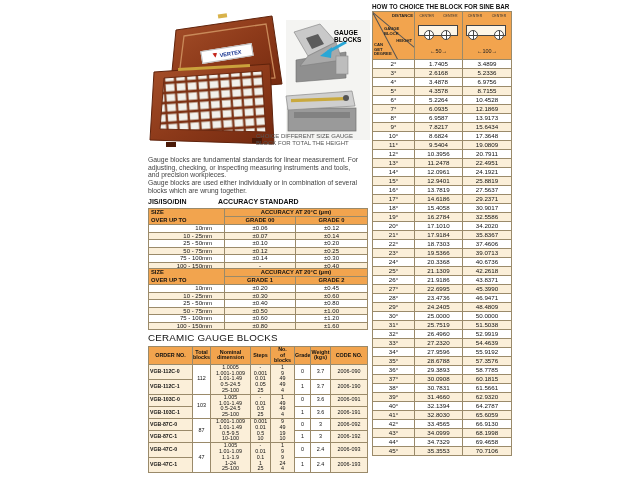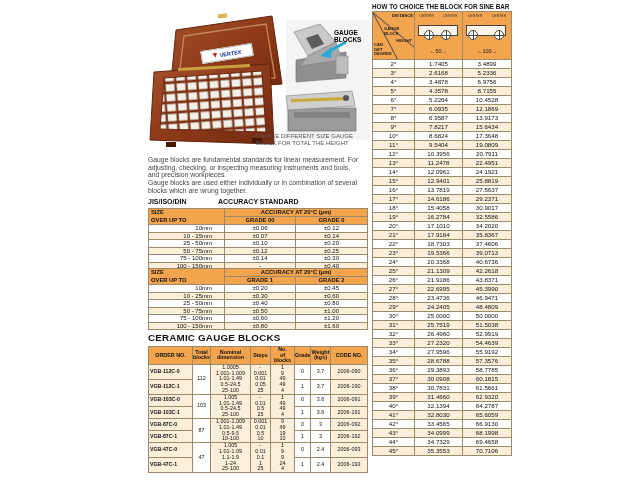--- a/index.html
+++ b/index.html
@@ -15,21 +15,21 @@
   .vertex-label{left:201px;top:47px;width:52px;height:13px;background:#fff;border:1px solid #bbb;
         transform:rotate(-9deg);font-size:5.5px;font-weight:bold;color:#14318f;
         display:flex;align-items:center;justify-content:center;gap:2px}
   .vertex-mark{display:inline-block;width:5px;height:5px;background:#c5271c;
         clip-path:polygon(0 0,100% 0,50% 100%)}
 
   
   .description{left:148px;top:156px;width:221px;font-size:6.8px;line-height:7.7px;color:#444}
   .jis{left:148px;top:198px;font-size:7px;font-weight:bold}
   .accstd{left:218px;top:198px;font-size:7px;font-weight:bold}
-  .ceramic-title{left:148px;top:332px;font-size:9.8px;font-weight:bold;letter-spacing:.2px}
+  .ceramic-title{left:148px;top:332px;font-size:9.8px;font-weight:normal;letter-spacing:.2px}
   .sine-title{left:372px;top:3px;font-size:6.3px;font-weight:bold}
 
   
   table{border-collapse:collapse;table-layout:fixed;position:absolute;background:#fff}
   th,td{border:1px solid #9a8a6a;overflow:hidden}
   th{background:#F2A44E;font-weight:bold}
 
   
   .acc{width:219px}
   .acc th{font-size:5.8px;line-height:6.5px;height:8px;text-align:center}

